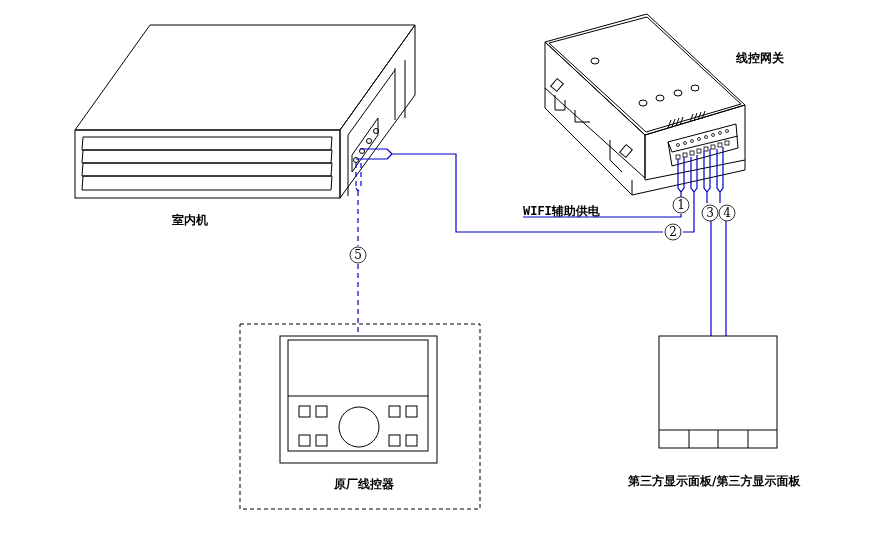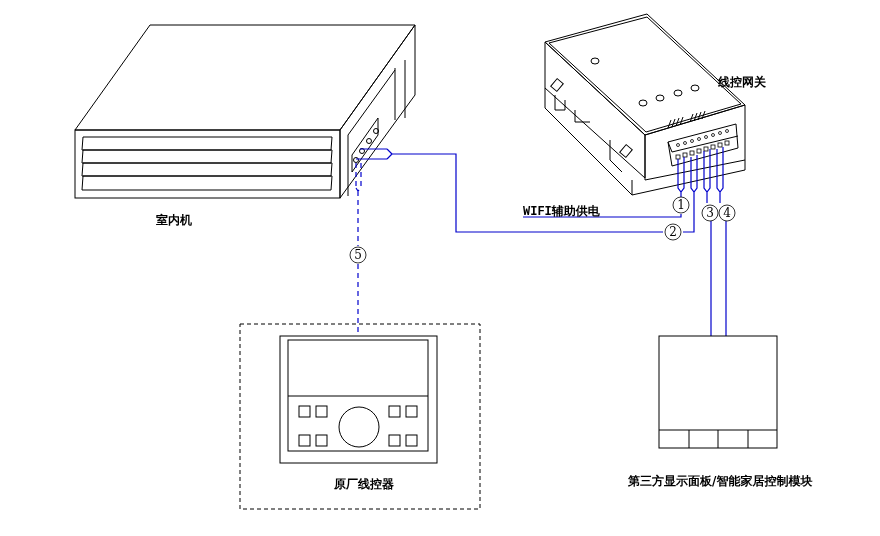--- a/index.html
+++ b/index.html
@@ -157,17 +157,17 @@
 
   <g>
     <rect class="ln" x="659" y="336" width="118" height="112"></rect>
     <line class="ln" x1="659" y1="430" x2="777" y2="430"></line>
     <line class="ln" x1="689" y1="430" x2="689" y2="448"></line>
     <line class="ln" x1="718" y1="430" x2="718" y2="448"></line>
     <line class="ln" x1="748" y1="430" x2="748" y2="448"></line>
   </g>
 </svg>
 
-<div class="lbl" style="left:156px; top:212px;font-family:Liberation Mono, monospace;">室内机</div>
-<div class="lbl" style="left:718px; top:50px;margin-top:24px;">线控网关</div>
+<div class="lbl" style="left:172px; top:212px;font-family:Liberation Mono, monospace;">室内机</div>
+<div class="lbl" style="left:736px; top:50px;">线控网关</div>
 <div class="lbl" style="left:523px; top:203px; font-family:Liberation Mono, monospace;">WIFI辅助供电</div>
 <div class="lbl" style="left:334px; top:476px;">原厂线控器</div>
-<div class="lbl" style="left:628px; top:473px;">第三方显示面板/智能家居控制模块</div>
+<div class="lbl" style="left:628px; top:473px;">第三方显示面板/第三方显示面板</div>
 
 </body></html>

